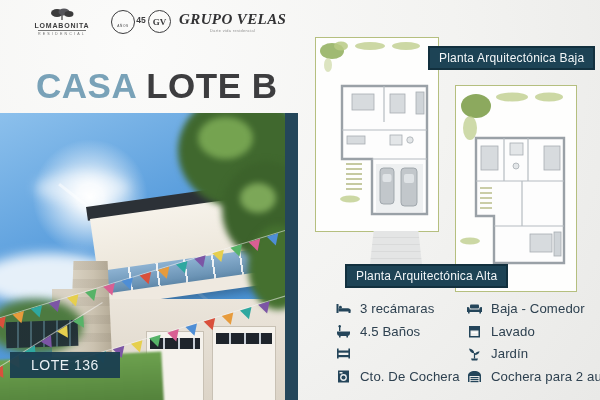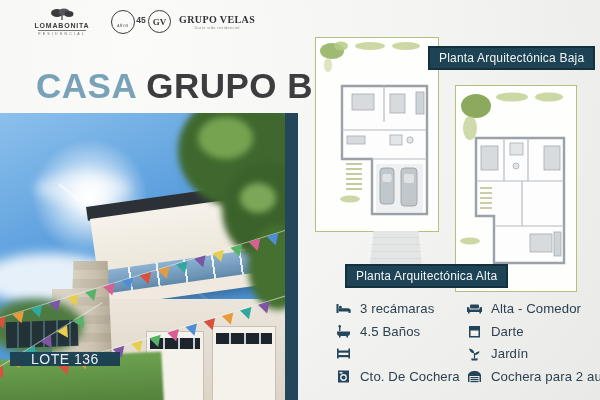--- a/index.html
+++ b/index.html
@@ -12,21 +12,21 @@
   .brand-row{left:26px;top:8px;display:flex;align-items:center;gap:13px;}
   .lb-logo{display:flex;flex-direction:column;align-items:center;width:72px;color:#3b3b3c;}
   .lb-name{font-size:7px;font-weight:bold;letter-spacing:.8px;margin-top:1px;}
   .lb-sub{font-size:3.6px;letter-spacing:2.2px;border-top:.5px solid #777;margin-top:1px;padding-top:.5px;color:#6d6d6d;}
   .badge45{width:22px;height:22px;border:1.2px solid #3c3c3e;border-radius:50%;display:flex;flex-direction:column;align-items:center;justify-content:center;color:#3c3c3e;}
   .badge45 .n{font-size:8.5px;font-weight:bold;line-height:8px;margin-left:36px;}
   .badge45 .s{font-size:3.2px;letter-spacing:.6px;}
   .gv-logo{display:flex;align-items:center;gap:8px;}
   .gv-circle{width:21px;height:21px;border:1.6px solid #3c3c3e;border-radius:50%;display:flex;align-items:center;justify-content:center;font-family:"Liberation Serif",serif;font-size:9px;font-weight:bold;color:#3c3c3e;}
   .gv-text{display:flex;flex-direction:column;align-items:center;}
-  .gv-name{font-family:"Liberation Serif",serif;font-size:10px;font-weight:bold;letter-spacing:.4px;color:#323234;}
+  .gv-name{font-family:"Liberation Serif",serif;font-size:15px;font-weight:bold;letter-spacing:.4px;color:#323234;font-style:italic;}
   .gv-tag{font-size:3.8px;color:#8d8d8d;letter-spacing:.4px;margin-top:1px;}
 
   
   .page-title{left:36px;top:66px;font-size:35px;font-weight:bold;letter-spacing:.5px;}
   .title-blue{color:#79a2b8;}
   .title-dark{color:#3d3d3f;margin-left:9px;}
 
   
   .photo{left:0;top:113px;width:298px;height:287px;}
   .photo-strip{position:absolute;right:0;top:0;width:13px;height:100%;background:#24465a;}
@@ -70,21 +70,21 @@
   .sC{left:-8px;top:258px;width:130px;transform:rotate(-32deg);}
   .flag{width:0;height:0;border-left:6px solid transparent;border-right:6px solid transparent;border-top:11px solid #ccc;}
   .flag:nth-child(8n+1){border-top-color:#d9503c;}
   .flag:nth-child(8n+2){border-top-color:#e79b3c;}
   .flag:nth-child(8n+3){border-top-color:#2fa8a0;}
   .flag:nth-child(8n+4){border-top-color:#7c55a5;}
   .flag:nth-child(8n+5){border-top-color:#e6cf4e;}
   .flag:nth-child(8n+6){border-top-color:#57b368;}
   .flag:nth-child(8n+7){border-top-color:#d95f93;}
   .flag:nth-child(8n+8){border-top-color:#4e8ed6;}
-  .lot-badge{position:absolute;left:10px;top:239px;width:110px;height:14px;background:rgba(26,62,80,.95);
+  .lot-badge{position:absolute;left:10px;top:239px;width:110px;height:26px;background:rgba(26,62,80,.95);
     color:#e9eff3;font-size:14px;letter-spacing:.5px;display:flex;align-items:center;justify-content:center;}
 
   
   .plan-card{background:#fefefd;border:1.5px solid #b5bf7f;}
   .card-baja{left:315px;top:37px;width:122px;height:193px;}
   .card-alta{left:455px;top:85px;width:120px;height:205px;}
   .driveway{left:368px;top:231px;width:56px;height:52px;
     clip-path:polygon(10% 0,90% 0,100% 100%,0 100%);
     background:repeating-linear-gradient(180deg,#e4e5e5 0 6px,#d9dada 6px 7px);}
   .plan-badge{position:absolute;background:#1d4355;border:2px solid #12303e;color:#f2f6f8;
@@ -124,21 +124,21 @@
     <div class="gv-logo">
       <div class="gv-circle">GV</div>
       <div class="gv-text">
         <div class="gv-name">GRUPO VELAS</div>
         <div class="gv-tag">Darte vida residencial</div>
       </div>
     </div>
   </div>
 
   <div class="abs page-title">
-    <span class="title-blue">CASA</span><span class="title-dark">GRUPO B</span>
+    <span class="title-blue">CASA</span><span class="title-dark">LOTE B</span>
   </div>
 
   <div class="abs photo">
     <div class="photo-inner">
       <div class="sky"></div>
       <div class="sun"></div>
       <div class="flare"></div>
       <div class="cloud c1"></div>
       <div class="cloud c2"></div>
       <div class="cloud c3"></div>
@@ -318,33 +318,33 @@
       </div>
     </div>
     <div class="feat-col">
       <div class="feat-row">
         <span class="feat-icon">
           <svg viewBox="0 0 15 15">
               <rect x="3" y="3.5" width="9" height="4" rx="1"></rect>
               <path d="M1,6 a1.6,1.6 0 0 1 1.6,1.6 v1 h9.8 v-1 a1.6,1.6 0 0 1 3.2,0 v3.4 h-1.6 v1.5 h-1.6 v-1.5 h-9.8 v1.5 h-1.6 v-1.5 h-1.6 v-3.4 a1.6,1.6 0 0 1 1.6,-1.6 z"></path>
             </svg>
         </span>
-        <span class="feat-label">Alta - Comedor</span>
+        <span class="feat-label">Baja - Comedor</span>
       </div>
       <div class="feat-row">
         <span class="feat-icon">
           <svg viewBox="0 0 15 15">
               <path d="M2,2 h11 v11.5 h-11 z M3.5,6.5 h8 v5.5 h-8 z" fill-rule="evenodd"></path>
               <circle cx="4.5" cy="4" r="1"></circle>
               <circle cx="7.5" cy="4" r="1"></circle>
               <circle cx="10.5" cy="4" r="1"></circle>
               <rect x="4.5" y="8" width="6" height="1.2" fill="#fff"></rect>
             </svg>
         </span>
-        <span class="feat-label">Darte</span>
+        <span class="feat-label">Lavado</span>
       </div>
       <div class="feat-row">
         <span class="feat-icon">
           <svg viewBox="0 0 15 15">
               <path d="M7.2,12 L7.2,7 C7.2,4.5 5,3 2,2.5 C2.6,5.5 4.5,7.2 7.2,7.3 Z"></path>
               <path d="M7.8,9 C7.8,6.8 9.6,5.6 12.6,5.2 C12.1,7.8 10.3,9 7.8,9 Z"></path>
               <rect x="6.9" y="7" width="1.2" height="5.5"></rect>
               <path d="M4,12.5 h7 l-0.8,2 h-5.4 z"></path>
             </svg>
         </span>

